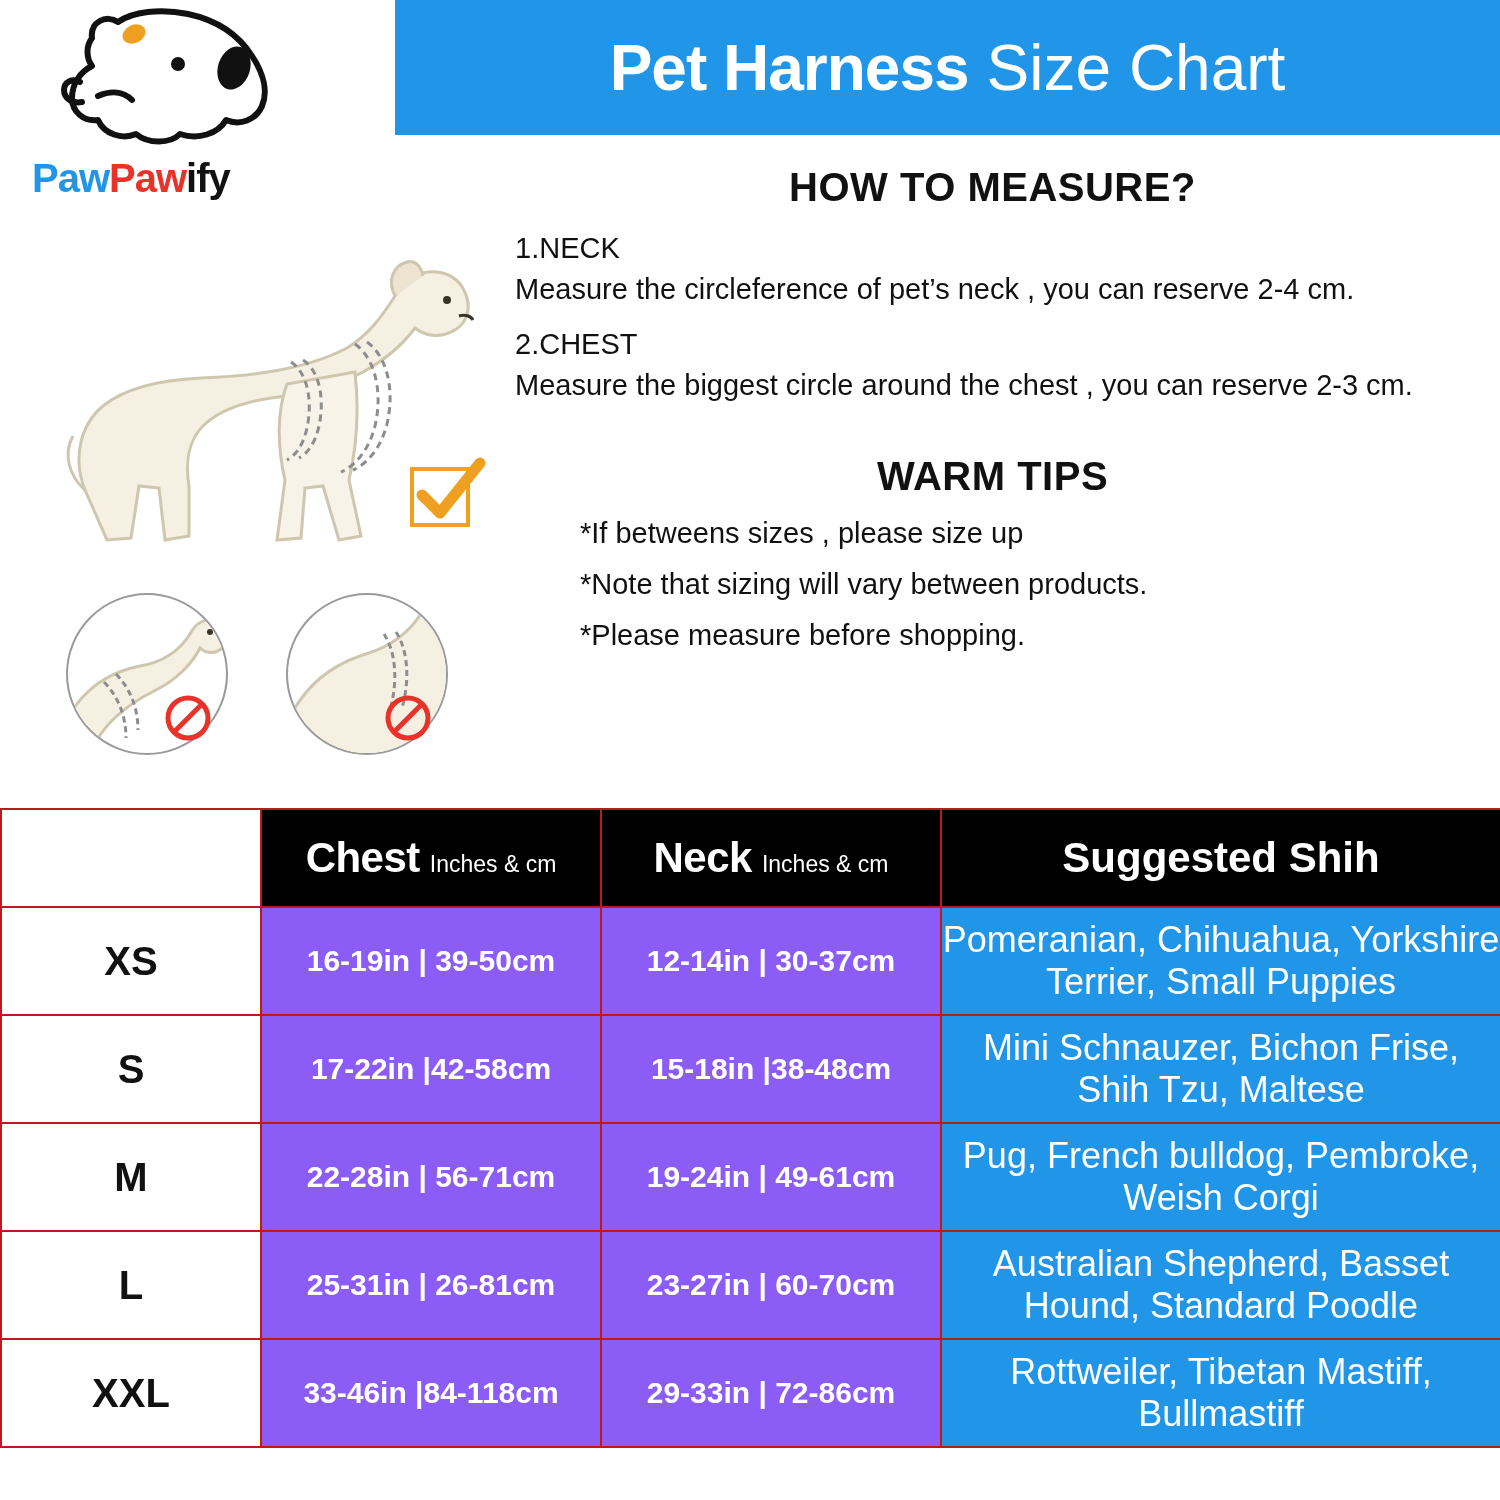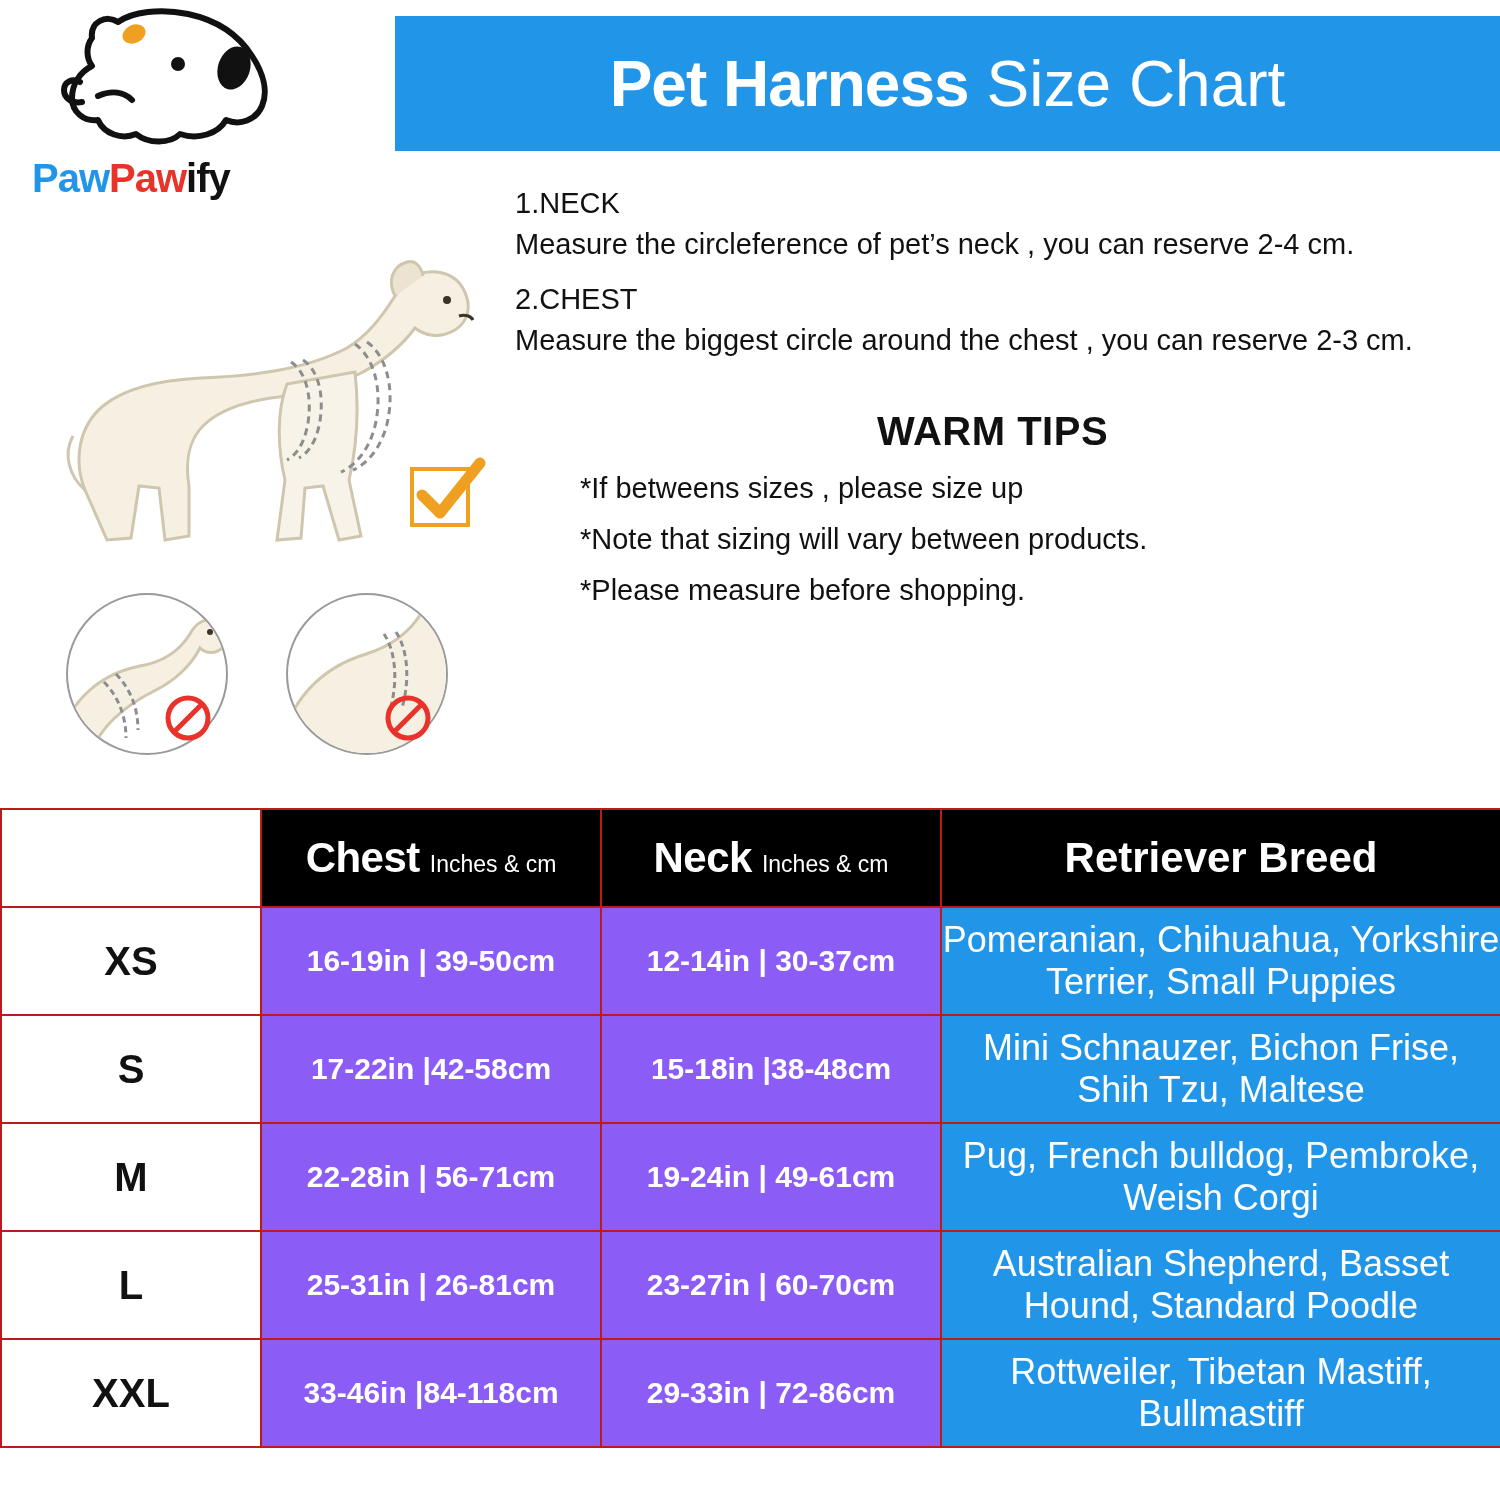--- a/index.html
+++ b/index.html
@@ -12,21 +12,21 @@
     height: 1500px;
     font-family: "Liberation Sans", sans-serif;
     color: #111;
     overflow: hidden;
     position: relative;
   }
 
   
   .header {
     position: absolute;
-    left: 0; top: 16px;
+    left: 0; top: 0;
     width: 1500px;
     height: 135px;
   }
   .header-band {
     position: absolute;
     left: 395px; top: 0;
     width: 1105px;
     height: 135px;
     background: #2196e8;
   }
@@ -305,20 +305,21 @@
       <path d="M116 42 C128 60, 130 90, 122 118"></path>
     </g>
   </g>
   <g transform="translate(128,128)">
     <circle cx="0" cy="0" r="20" fill="none" stroke="#e8322a" stroke-width="5"></circle>
     <line x1="-14" y1="14" x2="14" y2="-14" stroke="#e8322a" stroke-width="5"></line>
   </g>
 </svg>
 
 <div class="measure-block">
+  <div class="h2">HOW TO MEASURE?</div>
 
   <div class="m-line-title">1.NECK</div>
   <div class="m-line">Measure the circleference of pet’s neck , you can reserve 2-4 cm.</div>
 
   <div class="m-line-title">2.CHEST</div>
   <div class="m-line">Measure the biggest circle around the chest , you can reserve 2-3 cm.</div>
 
   <div class="warm-tips-h">WARM TIPS</div>
   <div class="tip">*If betweens sizes , please size up</div>
   <div class="tip">*Note that sizing will vary between products.</div>
@@ -335,21 +336,21 @@
   <thead>
     <tr>
       <th class="hdr-blank"></th>
       <th class="hdr-cell">
         <span class="hdr-main">Chest</span><span class="hdr-sub">Inches &amp; cm</span>
       </th>
       <th class="hdr-cell">
         <span class="hdr-main">Neck</span><span class="hdr-sub">Inches &amp; cm</span>
       </th>
       <th class="hdr-cell">
-        <span class="hdr-breed">Retriever Breed</span>
+        <span class="hdr-breed">Suggested Shih</span>
       </th>
     </tr>
   </thead>
   <tbody>
     <tr>
       <td class="size-cell">XS</td>
       <td class="val-cell">16-19in | 39-50cm</td>
       <td class="val-cell">12-14in | 30-37cm</td>
       <td class="breed-cell">Pomeranian,  Chihuahua,  Yorkshire Terrier,  Small Puppies</td>
     </tr>

